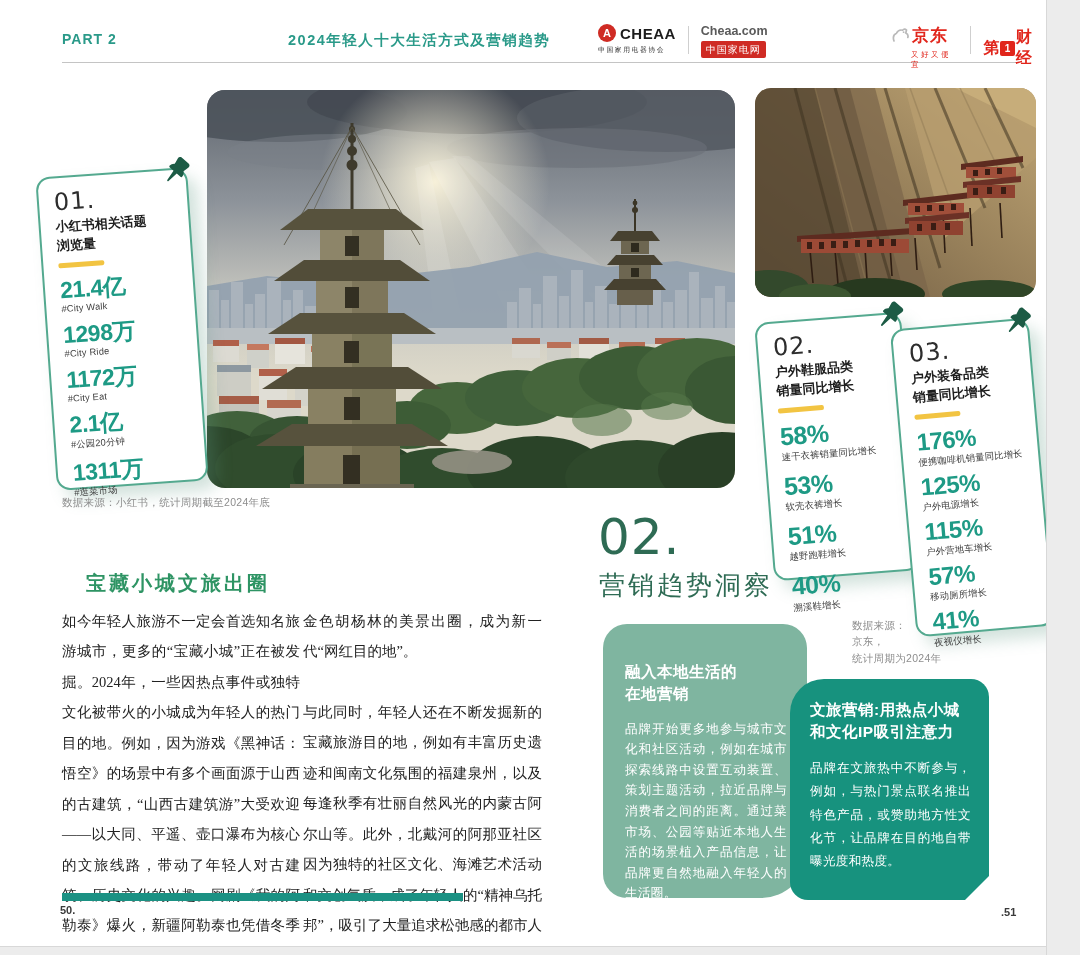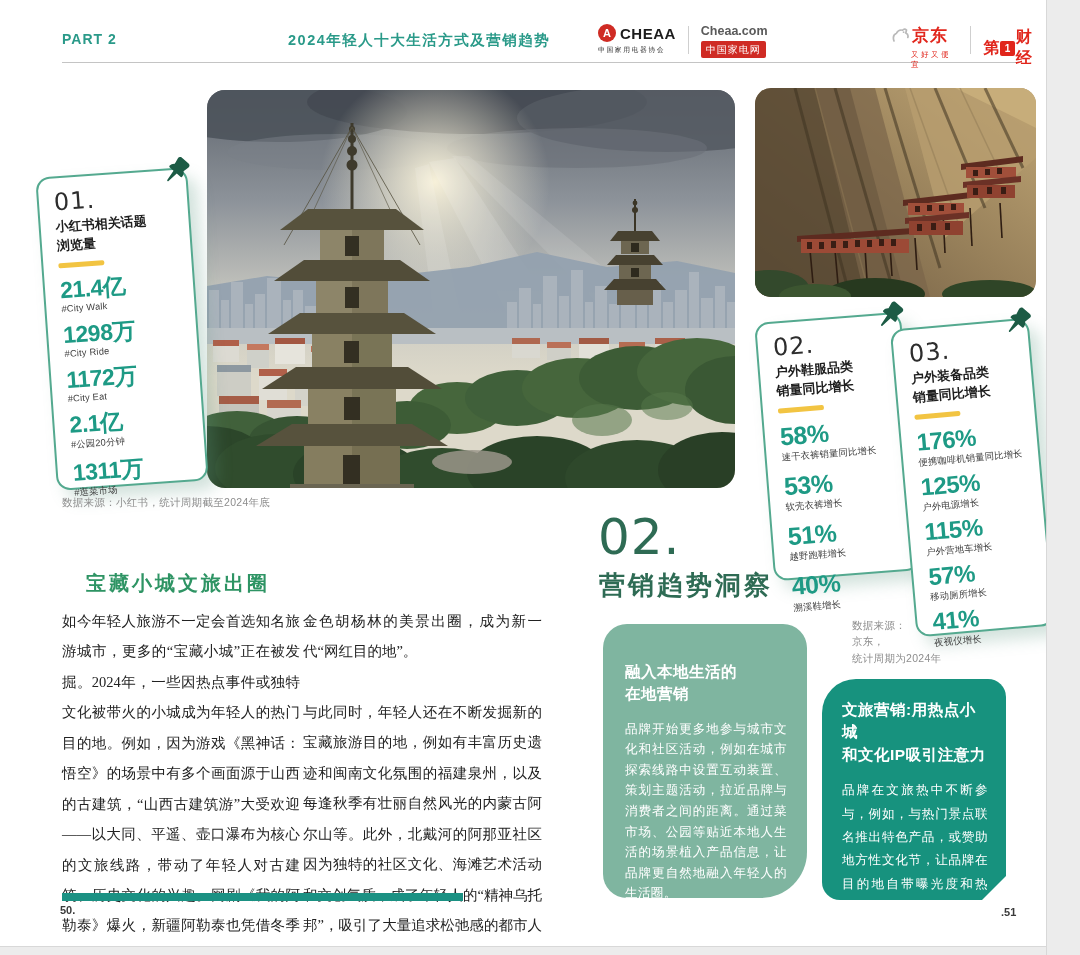--- a/index.html
+++ b/index.html
@@ -56,36 +56,36 @@
   .card3 .sv{font-size:24px;}
   .card3 .stat{margin-bottom:5px;}
 
   .note{font-size:10.5px;color:#8d8d8d;letter-spacing:.3px;}
   .note-xhs{left:62px;top:496px;}
   .note-jd{left:820px;top:617px;line-height:1.55;margin-left:32px;}
 
   
   .sec-num{left:598px;top:508px;font-family:"DejaVu Sans",sans-serif;font-size:50px;
            font-weight:500;color:#2E6B54;letter-spacing:1px;}
-  .sec-title{left:599px;top:568px;font-size:26px;font-weight:700;color:#2E6B54;letter-spacing:3px;}
+  .sec-title{left:599px;top:568px;font-size:26px;font-weight:400;color:#2E6B54;letter-spacing:3px;}
 
   
   .art-title{left:86px;top:570px;font-size:20px;font-weight:800;color:#2E9464;letter-spacing:3px;}
   .col{top:606px;width:238px;}
   .col1{left:62px;}
   .col2{left:303px;width:239px;}
   .col p{margin:0;font-family:"Liberation Serif","DejaVu Serif",serif;font-size:14.5px;
          line-height:2.1;color:#222;text-align:justify;}
   .col .p2{margin-top:30px;}
 
   
   .gbox{box-sizing:border-box;color:#fff;}
   .box1{left:603px;top:624px;width:204px;height:274px;background:#7FB5A0;
         border-radius:24px 24px 46px 24px;padding:37px 20px 0 22px;}
-  .box2{left:822px;top:679px;width:184px;height:221px;background:#17927E;
+  .box2{left:790px;top:679px;width:199px;height:221px;background:#17927E;
         border-radius:34px 18px 18px 18px;padding:20px 18px 0 20px;
         clip-path:polygon(0 0,100% 0,100% calc(100% - 24px),calc(100% - 24px) 100%,0 100%);}
   .gbox-title{font-size:15.5px;font-weight:800;line-height:1.45;letter-spacing:.5px;}
   .gbox-body{margin-top:13px;font-size:12.6px;line-height:1.63;text-align:justify;letter-spacing:.3px;}
   .box2 .gbox-body{line-height:1.85;}
 
   
   .foot-bar{left:62px;top:893px;width:401px;height:8px;background:#1B9183;}
   .pageno{font-size:11px;font-weight:800;color:#3a3a3a;}
   .p-left{left:60px;top:904px;}

